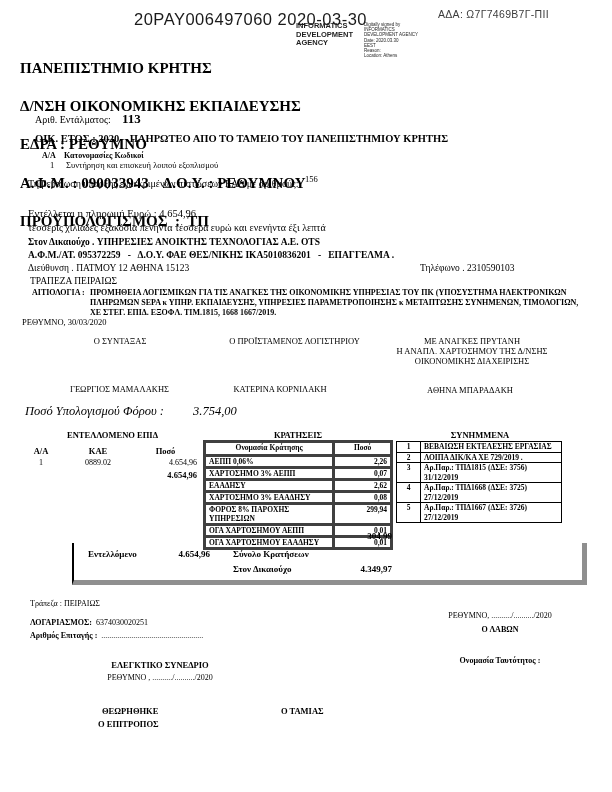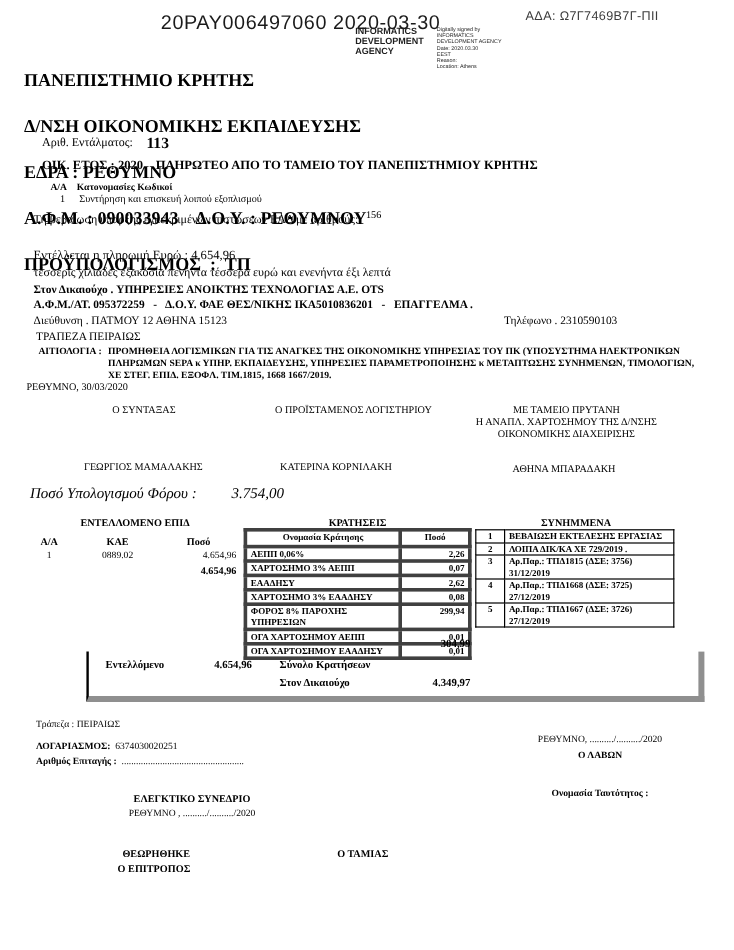--- a/index.html
+++ b/index.html
@@ -114,21 +114,21 @@
   <div class="abs just" style="left:32px;top:288px;">
     <div class="jl">ΑΙΤΙΟΛΟΓΙΑ :</div>
     <div class="jt">ΠΡΟΜΗΘΕΙΑ ΛΟΓΙΣΜΙΚΩΝ ΓΙΑ ΤΙΣ ΑΝΑΓΚΕΣ ΤΗΣ ΟΙΚΟΝΟΜΙΚΗΣ ΥΠΗΡΕΣΙΑΣ ΤΟΥ ΠΚ (ΥΠΟΣΥΣΤΗΜΑ ΗΛΕΚΤΡΟΝΙΚΩΝ ΠΛΗΡΩΜΩΝ SEPA κ ΥΠΗΡ. ΕΚΠΑΙΔΕΥΣΗΣ, ΥΠΗΡΕΣΙΕΣ ΠΑΡΑΜΕΤΡΟΠΟΙΗΣΗΣ κ ΜΕΤΑΠΤΩΣΗΣ ΣΥΝΗΜΕΝΩΝ, ΤΙΜΟΛΟΓΙΩΝ, ΧΕ ΣΤΕΓ. ΕΠΙΔ. ΕΞΟΦΛ. ΤΙΜ.1815, 1668  1667/2019.</div>
   </div>
 
   <div class="abs small85" style="left:22px;top:317px;">ΡΕΘΥΜΝΟ, 30/03/2020</div>
 
   <div class="abs sig-title ctr" style="left:70px;top:336px;width:100px;">Ο ΣΥΝΤΑΞΑΣ</div>
   <div class="abs sig-title ctr" style="left:212px;top:336px;width:165px;">Ο ΠΡΟΪΣΤΑΜΕΝΟΣ ΛΟΓΙΣΤΗΡΙΟΥ</div>
   <div class="abs sig-title ctr" style="left:373px;top:336px;width:198px;">
-    <div>ΜΕ ΤΑΜΕΙΟ ΠΡΥΤΑΝΗ</div>
+    <div>ΜΕ ΑΝΑΓΚΕΣ ΠΡΥΤΑΝΗ</div>
     <div>Η ΑΝΑΠΛ. ΧΑΡΤΟΣΗΜΟΥ ΤΗΣ Δ/ΝΣΗΣ</div>
     <div>ΟΙΚΟΝΟΜΙΚΗΣ ΔΙΑΧΕΙΡΙΣΗΣ</div>
   </div>
 
   <div class="abs sig-name ctr" style="left:52px;top:384px;width:135px;">ΓΕΩΡΓΙΟΣ ΜΑΜΑΛΑΚΗΣ</div>
   <div class="abs sig-name ctr" style="left:200px;top:384px;width:160px;">ΚΑΤΕΡΙΝΑ ΚΟΡΝΙΛΑΚΗ</div>
   <div class="abs sig-name ctr" style="left:390px;top:385px;width:160px;">ΑΘΗΝΑ ΜΠΑΡΑΔΑΚΗ</div>
 
   <span class="abs taxcalc" style="left:25px;top:404px;">Ποσό Υπολογισμού Φόρου :</span>
   <span class="abs taxcalc" style="left:193px;top:404px;">3.754,00</span>

